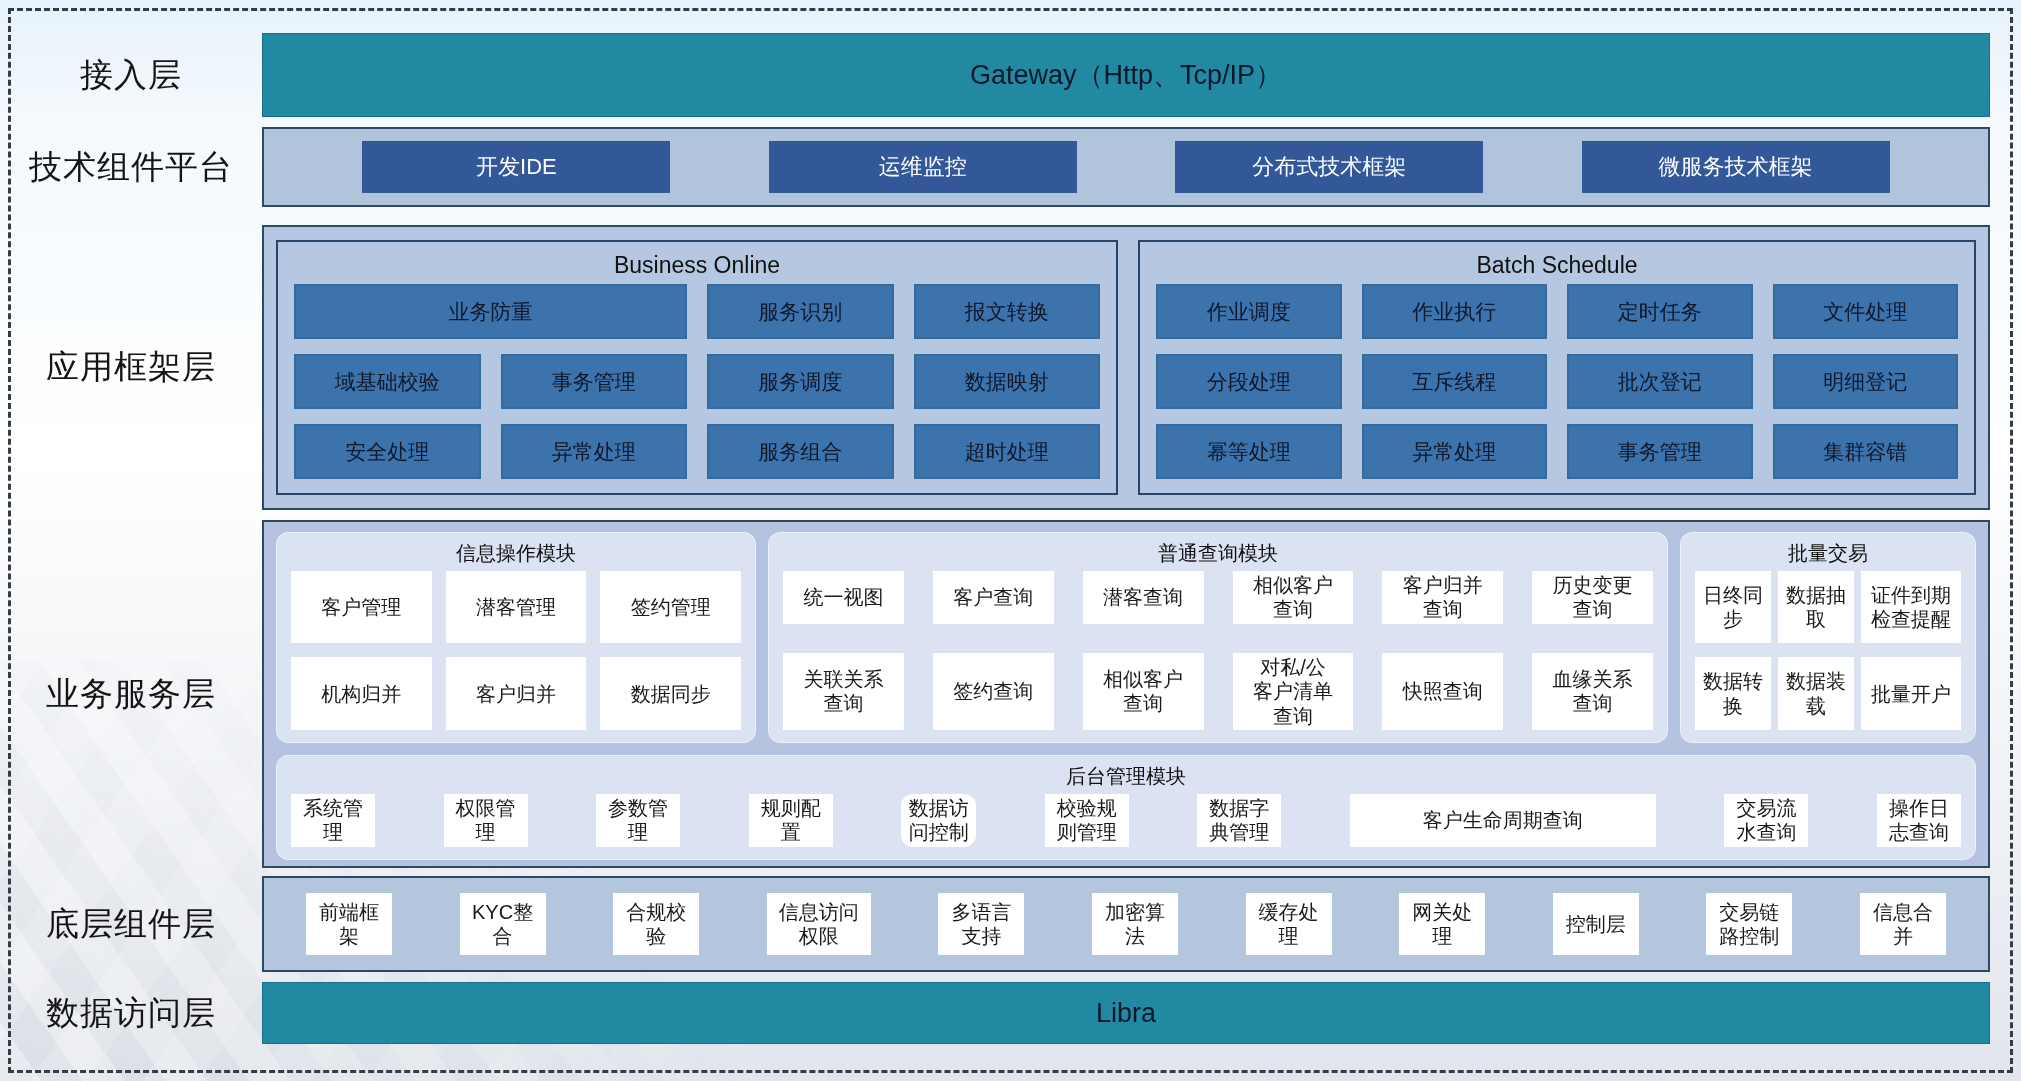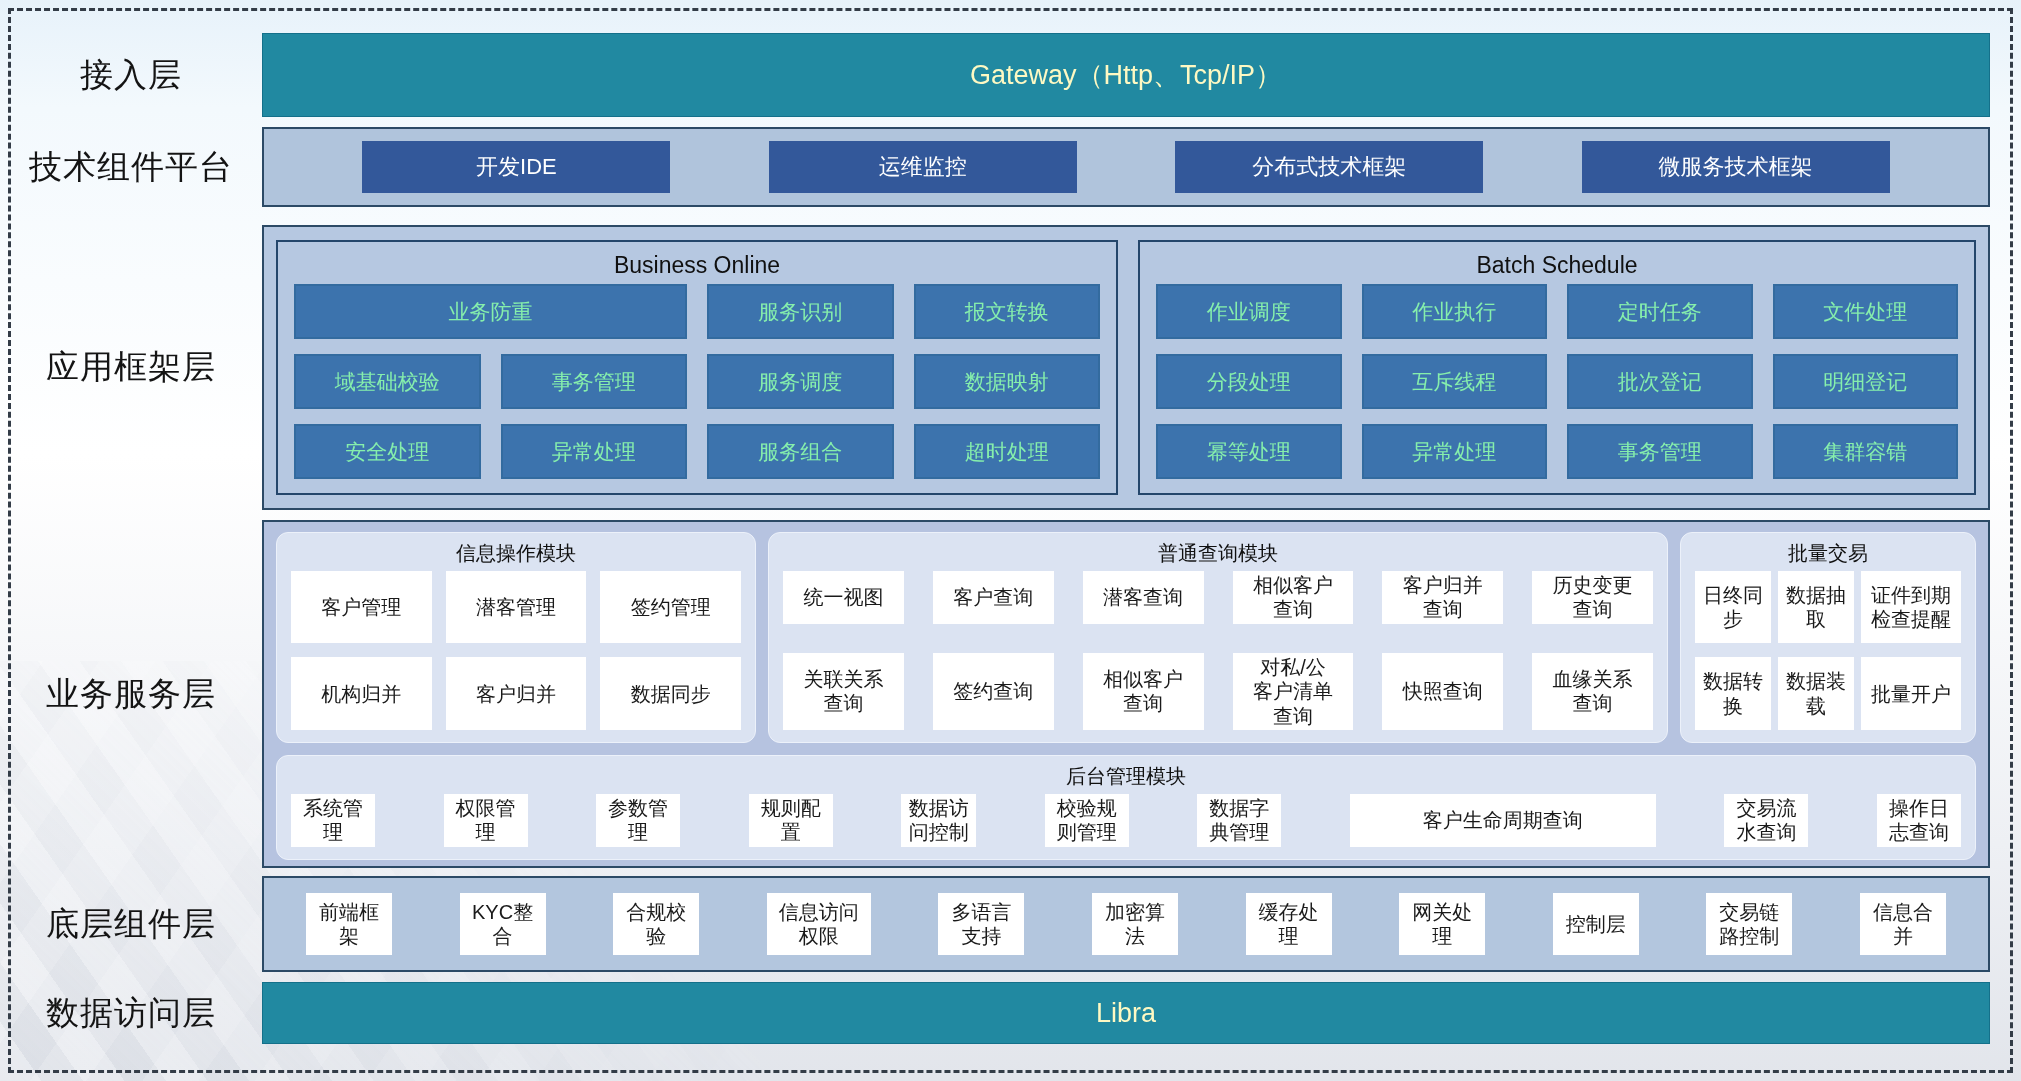--- a/index.html
+++ b/index.html
@@ -33,21 +33,21 @@
   .r-access  { height:84px; }
   .r-tech    { height:80px;  margin-top:10px; }
   .r-app     { height:285px; margin-top:18px; }
   .r-svc     { height:348px; margin-top:10px; }
   .r-base    { height:96px;  margin-top:8px;border-radius:8px; }
   .r-data    { height:62px;  margin-top:10px; }
 
   .teal-bar {
     height:100%; background:#2189a1; border:1px solid #14708a;
     display:flex; align-items:center; justify-content:center;
-    color:#fef9c3; font-size:27px;
+    color:#0f172a; font-size:27px;
   }
 
   .tech-panel {
     height:100%; background:#b0c4dc; border:2px solid #2c4a66;
     display:flex; align-items:center; justify-content:space-evenly;
   }
   .tech-btn {
     width:308px; height:52px; background:#33589a;
     display:flex; align-items:center; justify-content:center;
     color:#fff; font-size:22px; white-space:nowrap;
@@ -59,21 +59,21 @@
   }
   .sub-box {
     border:2px solid #24466b; padding:4px 16px 14px;
     display:flex; flex-direction:column;
   }
   .sub-box.bo { width:842px; }
   .sub-box.bs { flex:1; }
   .sub-title { text-align:center; font-size:23px; color:#101010; height:38px; line-height:38px; }
   .app-grid { display:grid; grid-template-columns:repeat(4,1fr); gap:15px 20px; flex:1; }
   .app-btn {
-    background:#3c73ad; border:2px solid #336b9f; color:#86efac; font-size:21px;
+    background:#3c73ad; border:2px solid #336b9f; color:#0f172a; font-size:21px;
     display:flex; align-items:center; justify-content:center; white-space:nowrap;
   }
   .span2 { grid-column:span 2; }
 
   .svc-panel {
     height:100%; background:#b6c3e0; border:2px solid #2c4a66;
     padding:10px 12px; display:flex; flex-direction:column;
   }
   .svc-top { display:flex; gap:12px; height:212px; }
   .module {
@@ -90,21 +90,21 @@
   }
   .info-grid  { display:grid; grid-template-columns:repeat(3,1fr); gap:14px; flex:1; }
   .query-grid { display:grid; grid-template-columns:repeat(6,1fr); gap:29px; flex:1; }
   .query-grid .cell { padding:2px 20px; }
   .batch-grid { display:grid; grid-template-columns:76px 76px 100px; justify-content:space-between; gap:14px 0; flex:1; }
   .batch-grid .cell { padding:2px 2px; }
 
   .m-admin { margin-top:12px; flex:1; }
   .admin-row { display:flex; justify-content:space-between; flex:1; }
   .admin-row .cell { width:84px; padding:2px 4px; }
-  .admin-row .cell.w-mid  { width:75px; }
+  .admin-row .cell.w-mid  { width:75px;border-radius:12px; }
   .admin-row .cell.w-wide { width:306px; }
 
   .base-panel {
     height:100%; background:#b3c6de; border:2px solid #2c4a66;
     display:flex; align-items:center; justify-content:space-between; padding:0 42px;
   }
   .base-panel .cell { width:86px; height:62px; }
   .base-panel .cell.w-mid { width:104px; }
 </style>
 </head>

